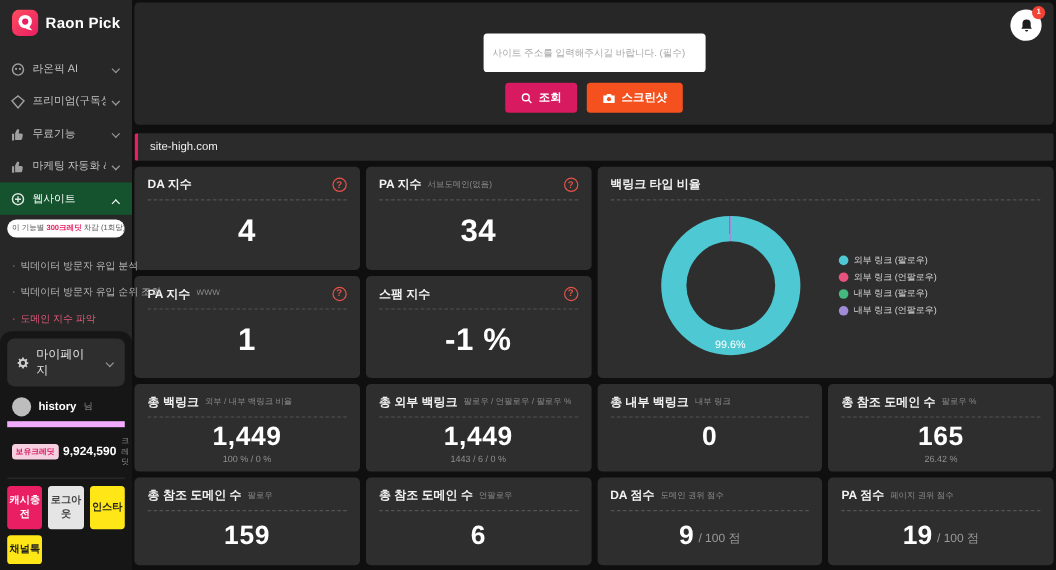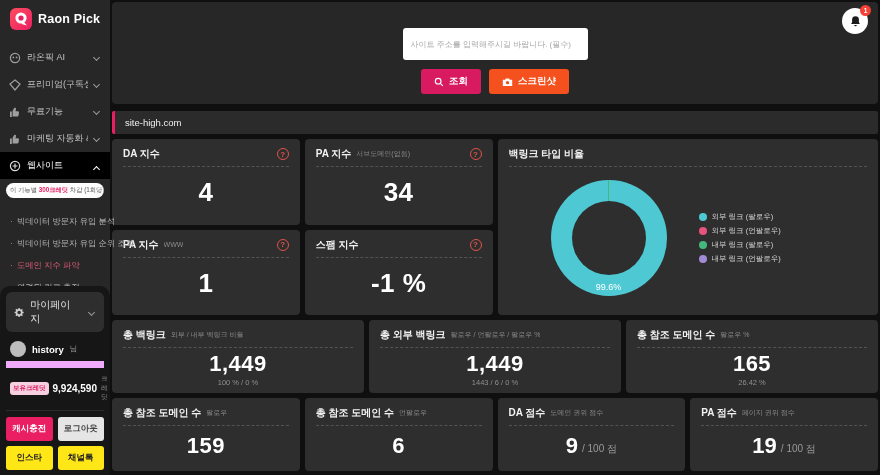--- a/index.html
+++ b/index.html
@@ -9,44 +9,44 @@
   
   .sidebar{width:110px;background:#272727;display:flex;flex-direction:column;position:relative;flex-shrink:0;}
   .logo-row{display:flex;align-items:center;gap:6px;padding:8px 8px 10px 10px;}
   .logo-mark{width:22px;height:22px;flex-shrink:0;}
   .logo-text{color:#fff;font-weight:bold;font-size:12.5px;letter-spacing:.2px;}
   .menu{padding:4px 0;}
   .menu-item{display:flex;align-items:center;gap:6px;padding:7px 9px;color:#c4c4c4;font-size:9px;cursor:pointer;}
   .menu-item .mi-icon{width:12px;height:12px;flex-shrink:0;opacity:.85;display:flex;align-items:center;justify-content:center;}
   .menu-item .mi-label{flex:1;white-space:nowrap;overflow:hidden;}
   .chev{width:5px;height:5px;border-right:1.3px solid #9a9a9a;border-bottom:1.3px solid #9a9a9a;transform:rotate(45deg);margin-right:2px;flex-shrink:0;}
-  .menu-item.active{background:#000000;color:#fff;align-items:flex-end;}
+  .menu-item.active{background:#14532d;color:#fff;align-items:flex-end;}
   .menu-item.active .chev{border-color:#fff;transform:rotate(-135deg);margin-top:3px;}
   .credit-note{margin:4px 6px 6px 6px;background:#fdfdfd;border-radius:8px;padding:3px 4px;font-size:6.3px;color:#555;text-align:center;white-space:nowrap;overflow:hidden;}
   .credit-note b{color:#e91e63;}
   .submenu{padding:6px 0 0 0;}
   .submenu-item{display:flex;align-items:center;gap:4px;padding:5.5px 10px;color:#b5b5b5;font-size:8.3px;cursor:pointer;white-space:nowrap;}
   .submenu-item .bullet{color:#8a8a8a;font-size:9px;}
   .submenu-item.active{color:#e05a7a;}
   .submenu-item.active .bullet{color:#e05a7a;}
   .google-row{margin-top:8px;}
   .g-glyph{font-size:11px;font-weight:bold;color:#c4c4c4;width:12px;text-align:center;}
 
   .profile-panel{position:absolute;bottom:0;left:0;right:0;background:#161616;border-radius:10px 10px 0 0;padding:6px 6px 5px 6px;}
   .mypage-row{background:#2e2e2e;border-radius:6px;display:flex;align-items:center;justify-content:center;gap:6px;padding:6px 8px;color:#e8e8e8;font-size:10px;cursor:pointer;}
   .mypage-row .chev{margin-left:6px;}
-  .user-row{display:flex;align-items:center;gap:6px;padding:9px 4px 4px 4px;border-bottom:7px solid #f0abfc;}
+  .user-row{display:flex;align-items:center;gap:6px;padding:9px 4px 4px 4px;border-bottom:5px solid #f0abfc;}
   .avatar{width:16px;height:16px;border-radius:50%;background:#bdbdbd;flex-shrink:0;}
   .username{color:#fff;font-size:9.5px;font-weight:bold;}
   .username-suffix{color:#9a9a9a;font-size:7.5px;}
   .credit-row{display:flex;align-items:center;gap:4px;padding:7px 4px 8px 4px;}
   .credit-badge{background:#f6cfe0;color:#d81b60;font-size:6.5px;font-weight:bold;border-radius:3px;padding:2px 3px;white-space:nowrap;}
   .credit-value{color:#fff;font-size:10px;font-weight:bold;}
   .credit-unit{color:#8a8a8a;font-size:6.5px;}
-  .profile-buttons{display:grid;grid-template-columns:1fr 1fr;gap:5px;padding-top:6px;border-top:1px solid #2c2c2c;}
+  .profile-buttons{display:grid;grid-template-columns:1fr 1fr 1fr;gap:5px;padding-top:6px;border-top:1px solid #2c2c2c;}
   .pbtn{border:none;border-radius:3px;font-size:8.5px;font-weight:bold;padding:6px 0;text-align:center;cursor:pointer;}
   .pbtn.pink{background:#e91e63;color:#fff;}
   .pbtn.gray{background:#e5e5e5;color:#444;text-align:center;}
   .pbtn.yellow{background:#ffe617;color:#222;}
 
   
   .main{flex:1;display:flex;flex-direction:column;padding:2px 2px 2px 2px;min-width:0;}
   .top-panel{background:#272727;border-radius:4px;height:102px;position:relative;display:flex;flex-direction:column;align-items:center;justify-content:flex-end;padding-bottom:10px;}
   .bell-wrap{position:absolute;top:6px;right:10px;width:26px;height:26px;background:#fff;border-radius:50%;display:flex;align-items:center;justify-content:center;cursor:pointer;}
   .bell-badge{position:absolute;top:-3px;right:-3px;min-width:11px;height:11px;background:#f44336;border-radius:50%;color:#fff;font-size:6.5px;display:flex;align-items:center;justify-content:center;font-weight:bold;}
@@ -330,20 +330,28 @@
         <div class="card metric">
           <div class="card-head">
               <span class="card-title">총 외부 백링크</span>
               <span class="card-sub">팔로우 / 언팔로우 / 팔로우 %</span>
             </div>
           <div class="card-value">1,449</div>
           <div class="card-subvalue">1443 / 6 / 0 %</div>
         </div>
         <div class="card metric">
           <div class="card-head">
+              <span class="card-title">총 내부 백링크</span>
+              <span class="card-sub">내부 링크</span>
+            </div>
+          <div class="card-value">0</div>
+          <div class="card-subvalue"></div>
+        </div>
+        <div class="card metric">
+          <div class="card-head">
               <span class="card-title">총 참조 도메인 수</span>
               <span class="card-sub">팔로우 %</span>
             </div>
           <div class="card-value">165</div>
           <div class="card-subvalue">26.42 %</div>
         </div>
       </div>
 
       <div class="row row-metrics">
         <div class="card metric">

